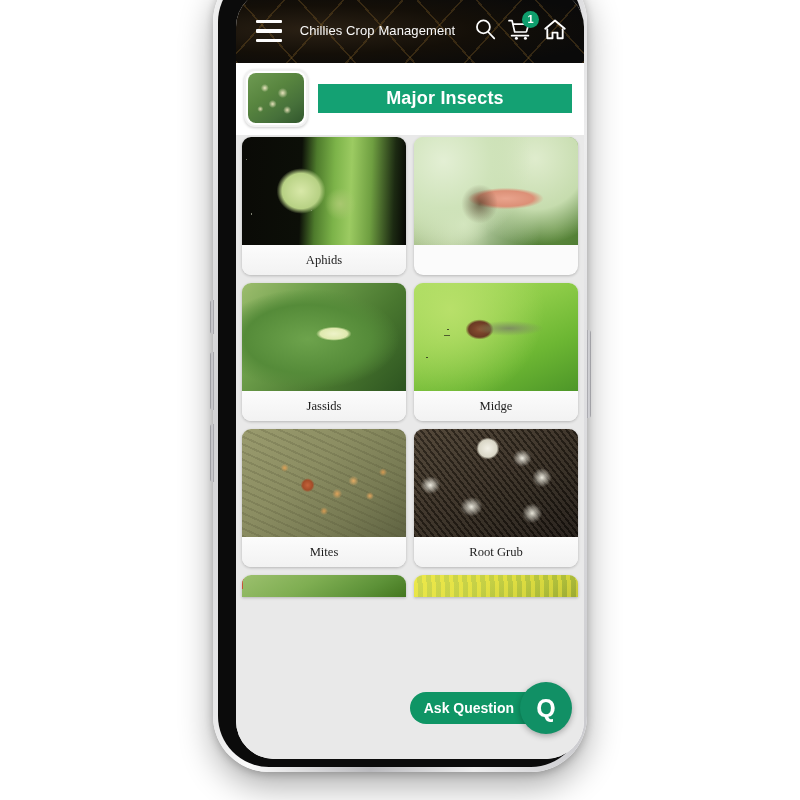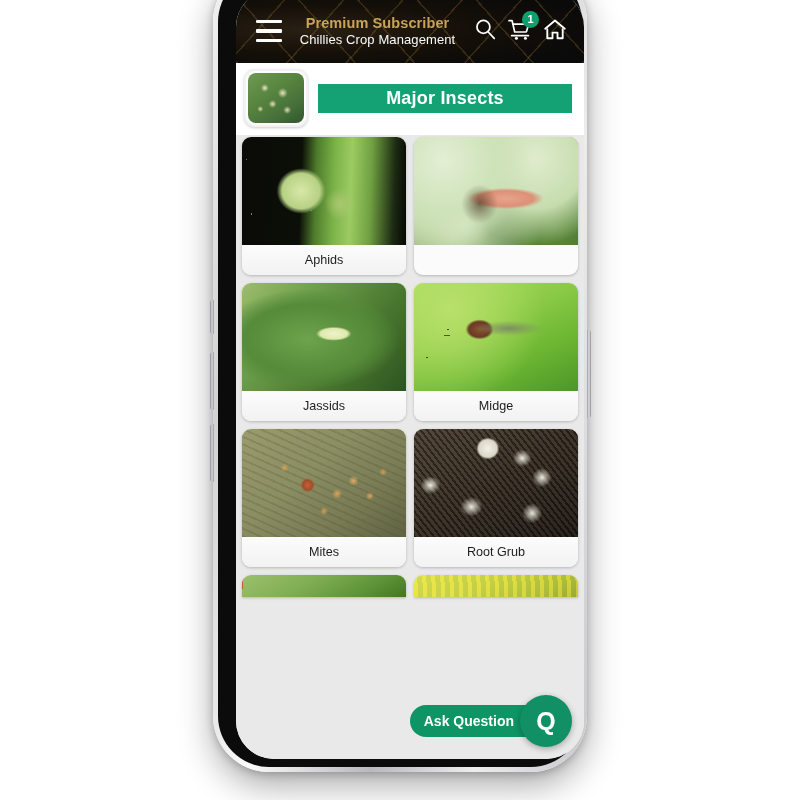--- a/index.html
+++ b/index.html
@@ -186,26 +186,27 @@
     overflow: hidden;
   }
   .card-label {
     height: 30px;
     display: flex; align-items: center; justify-content: center;
     font-size: 12.6px;
     color: #1d1d1d;
     background: linear-gradient(#fcfcfc,#f2f2f2);
     text-align: center;
     padding: 8px 4px;
+    font-family: Liberation Serif, serif;
   }
 
   
   .ask-fab {
     position: absolute;
-    right: 12px; bottom: 16px;
+    right: 12px; bottom: 29px;
     display: flex; align-items: center;
     z-index: 30;
     cursor: pointer;
   }
   .ask-pill {
     height: 32px;
     background: #0f9565;
     color: #fff;
     font-size: 14px;
     font-weight: 600;
@@ -377,21 +378,20 @@
 
         <div class="app-header">
 
           <div class="hamburger">
             <span></span>
               <span></span>
               <span></span>
           </div>
 
           <div class="header-titles">
-            <div class="premium-label">Premium Subscriber</div>
             <div class="crop-title">Chillies Crop Management</div>
           </div>
 
           <div class="header-actions">
 
             <span class="hicon">
               <svg width="25" height="25" viewBox="0 0 24 24" fill="none" stroke="#fdfdfd" stroke-width="1.7" stroke-linecap="round">
                 <circle cx="10" cy="9.5" r="6.2"></circle>
                 <line x1="14.6" y1="14.4" x2="20.4" y2="20.6"></line>
               </svg>

